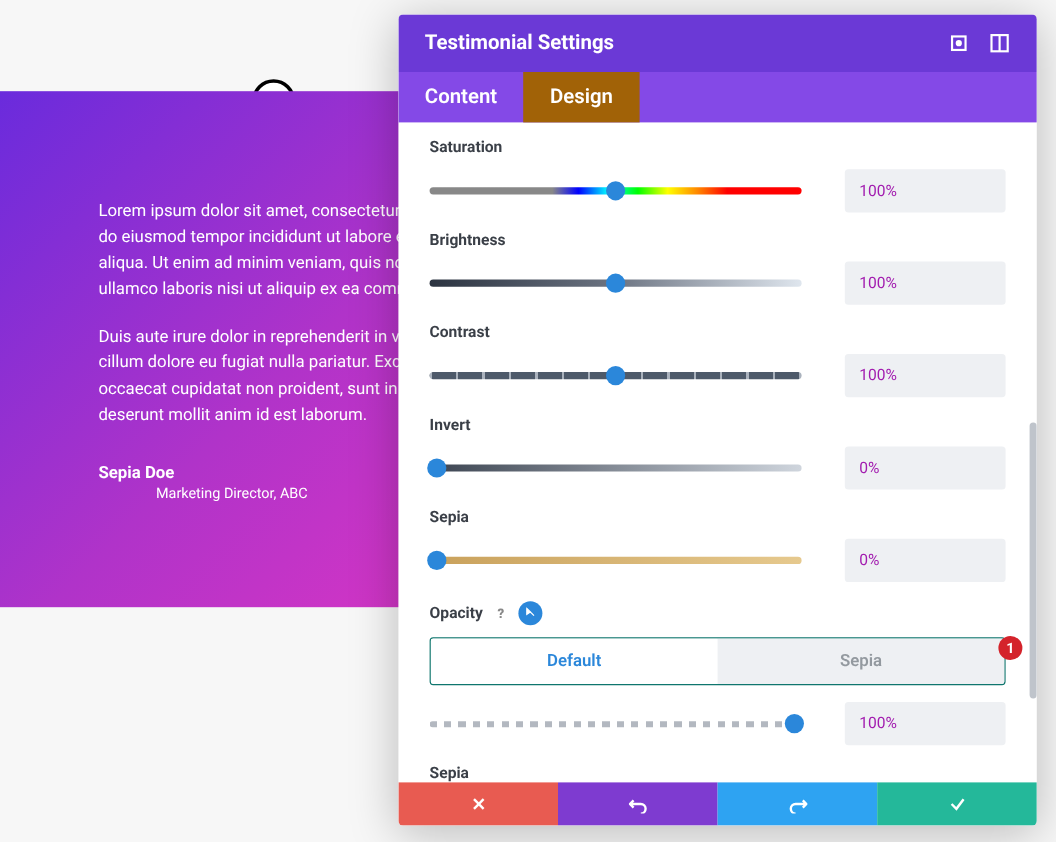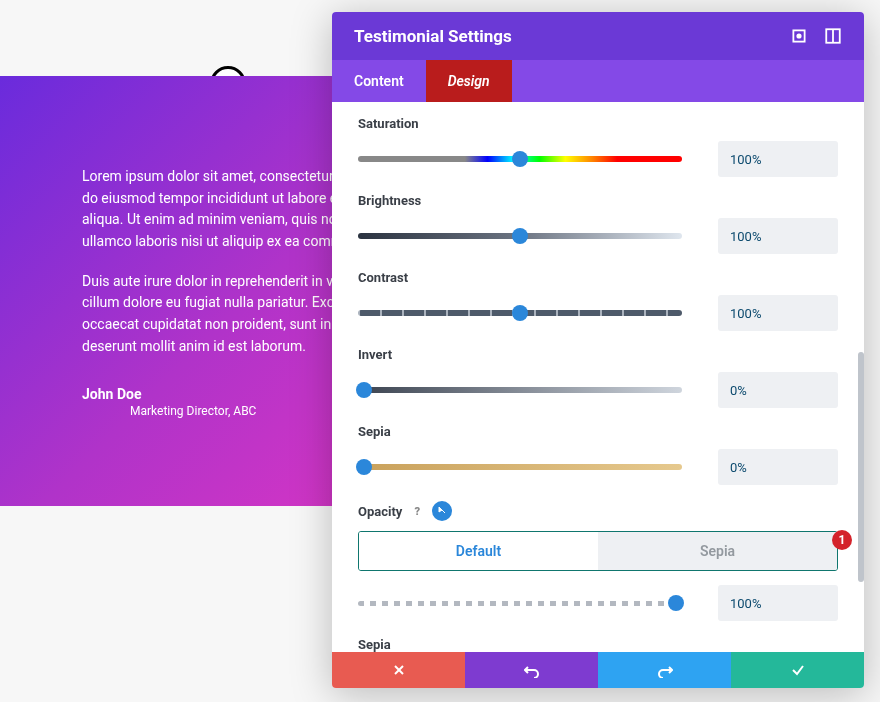--- a/index.html
+++ b/index.html
@@ -96,26 +96,26 @@
   .tabs {
     background: #8449e7;
     height: 42px;
     display: flex;
     align-items: stretch;
   }
   .tab {
     padding: 0 22px;
     display: flex;
     align-items: center;
-    font-size: 14px;
+    font-size: 17px;
     font-weight: 600;
     color: #fff;
     cursor: pointer;
   }
-  .tab.active { background: #b91c1c; font-style: italic; }
+  .tab.active { background: #a16207; }
 
   .panel-body {
     flex: 1;
     overflow: hidden;
     padding: 14px 26px 10px 26px;
     position: relative;
   }
 
   .field { margin-bottom: 16px; }
   .field-label {
@@ -174,27 +174,27 @@
     position: absolute;
     top: 50%;
     width: 16px; height: 16px;
     border-radius: 50%;
     background: #2b87da;
     transform: translate(-50%,-50%);
     cursor: pointer;
   }
 
   .value-box {
-    width: 120px;
+    width: 134px;
     height: 36px;
     background: #eef0f3;
     border-radius: 3px;
     padding: 0 12px;
     font-size: 13px;
-    color: #0c4a6e;
+    color: #a21caf;
     display: flex;
     align-items: center;
   }
 
   .toggle-row {
     display: flex;
     width: 100%;
     border: 1px solid #0f766e;
     border-radius: 3px;
     overflow: hidden;
@@ -255,21 +255,21 @@
   .fb-green { background:#24b89a; }
   .footer-btn svg { width:16px; height:16px; }
 </style>
 </head>
 <body>
 
 <div class="quote-badge">„</div>
 <div class="bg-card">
   <p>Lorem ipsum dolor sit amet, consectetur adipiscing elit, sed do eiusmod tempor incididunt ut labore et dolore magna aliqua. Ut enim ad minim veniam, quis nostrud exercitation ullamco laboris nisi ut aliquip ex ea commodo consequat.</p>
   <p>Duis aute irure dolor in reprehenderit in voluptate velit esse cillum dolore eu fugiat nulla pariatur. Excepteur sint occaecat cupidatat non proident, sunt in culpa qui officia deserunt mollit anim id est laborum.</p>
-  <div class="author">John Doe</div>
+  <div class="author">Sepia Doe</div>
   <div class="role">Marketing Director, ABC</div>
 </div>
 
 <div class="panel">
 
   <div class="panel-header">
     <div class="panel-title">Testimonial Settings</div>
     <div class="header-icon">
       <svg viewBox="0 0 16 16" fill="none" stroke="#fff" stroke-width="1.6">
           <rect x="3" y="3" width="10" height="10"></rect>

